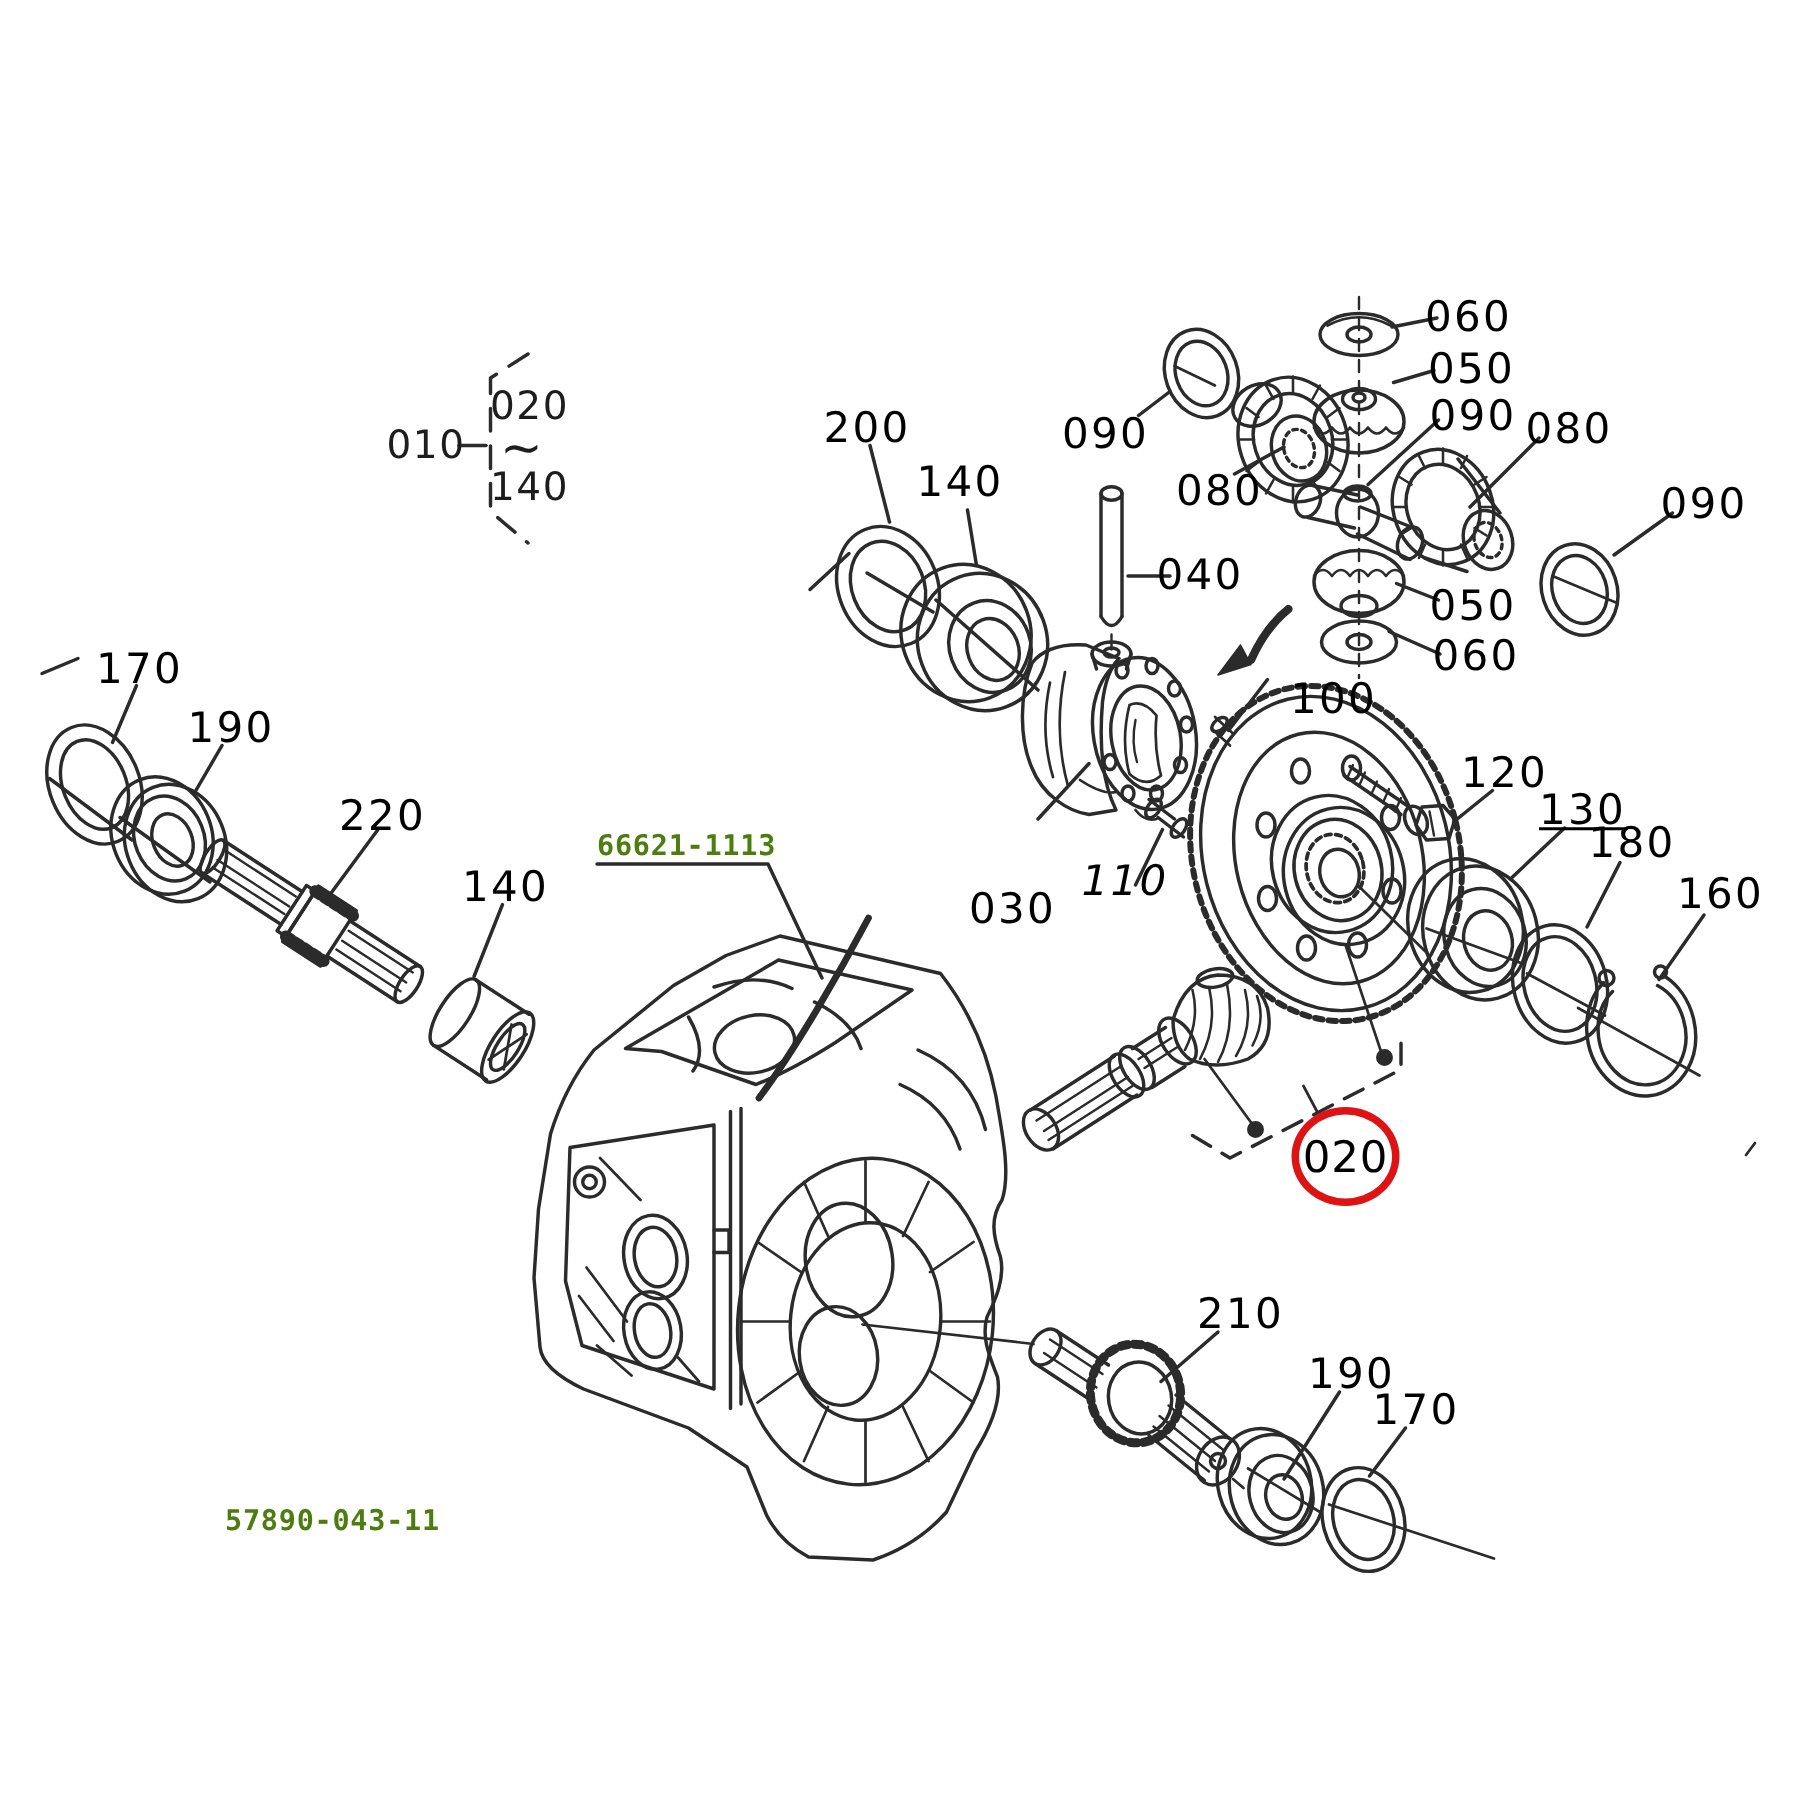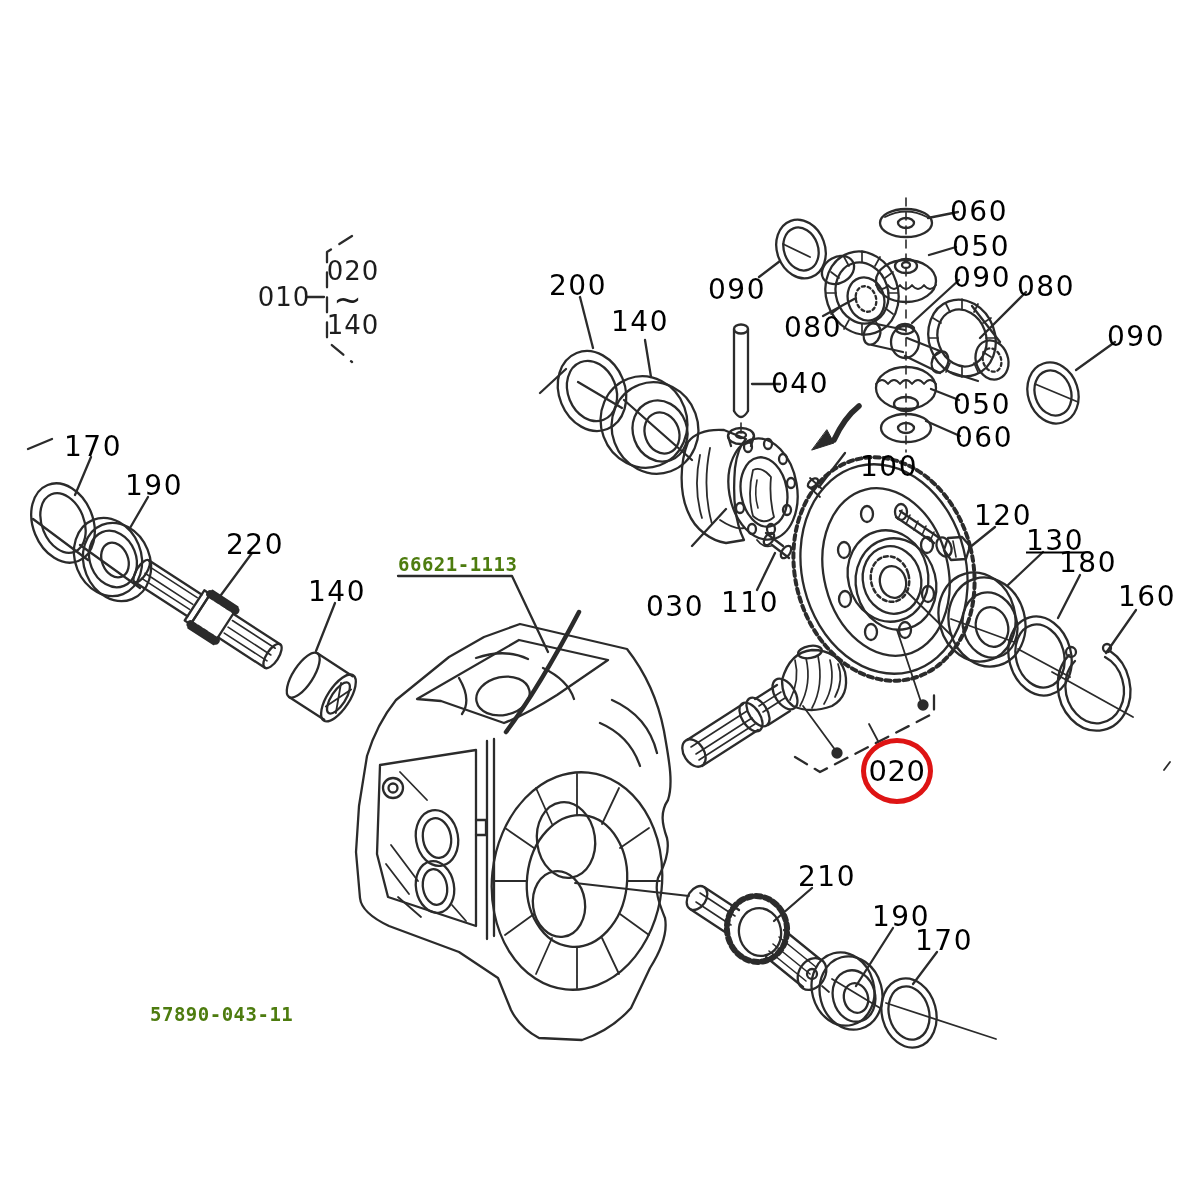--- a/index.html
+++ b/index.html
@@ -365,21 +365,21 @@
       <div class="part-label" style="left: 800px; top: 383px;">040</div>
       <div class="part-label" style="left: 979px; top: 211px;">060</div>
       <div class="part-label" style="left: 981px; top: 246px;">050</div>
       <div class="part-label" style="left: 982px; top: 277px;">090</div>
       <div class="part-label" style="left: 1046px; top: 286px;">080</div>
       <div class="part-label" style="left: 1136px; top: 336px;">090</div>
       <div class="part-label" style="left: 982px; top: 404px;">050</div>
       <div class="part-label" style="left: 984px; top: 437px;">060</div>
       <div class="part-label" style="left: 857px; top: 466px; margin-left: 32px;">100</div>
       <div class="part-label" style="left: 675px; top: 558px; margin-top: 48px;">030</div>
-      <div class="part-label" style="left: 750px; top: 602px;">110</div>
+      <div class="part-label" style="left: 750px; top: 587px; font-style: italic;">110</div>
       <div class="part-label" style="left: 1003px; top: 515px;">120</div>
       <div class="part-label" style="left: 1055px; top: 540px; text-decoration: underline;">130</div>
       <div class="part-label" style="left: 1088px; top: 562px;">180</div>
       <div class="part-label" style="left: 1147px; top: 596px;">160</div>
       <div class="part-label circled" style="left: 897px; top: 771px; border-color: rgb(222, 20, 20);">020</div>
       <div class="part-label" style="left: 827px; top: 876px; text-align: right;">210</div>
       <div class="part-label" style="left: 901px; top: 916px;">190</div>
       <div class="part-label" style="left: 944px; top: 940px;">170</div>
     </div>
 

